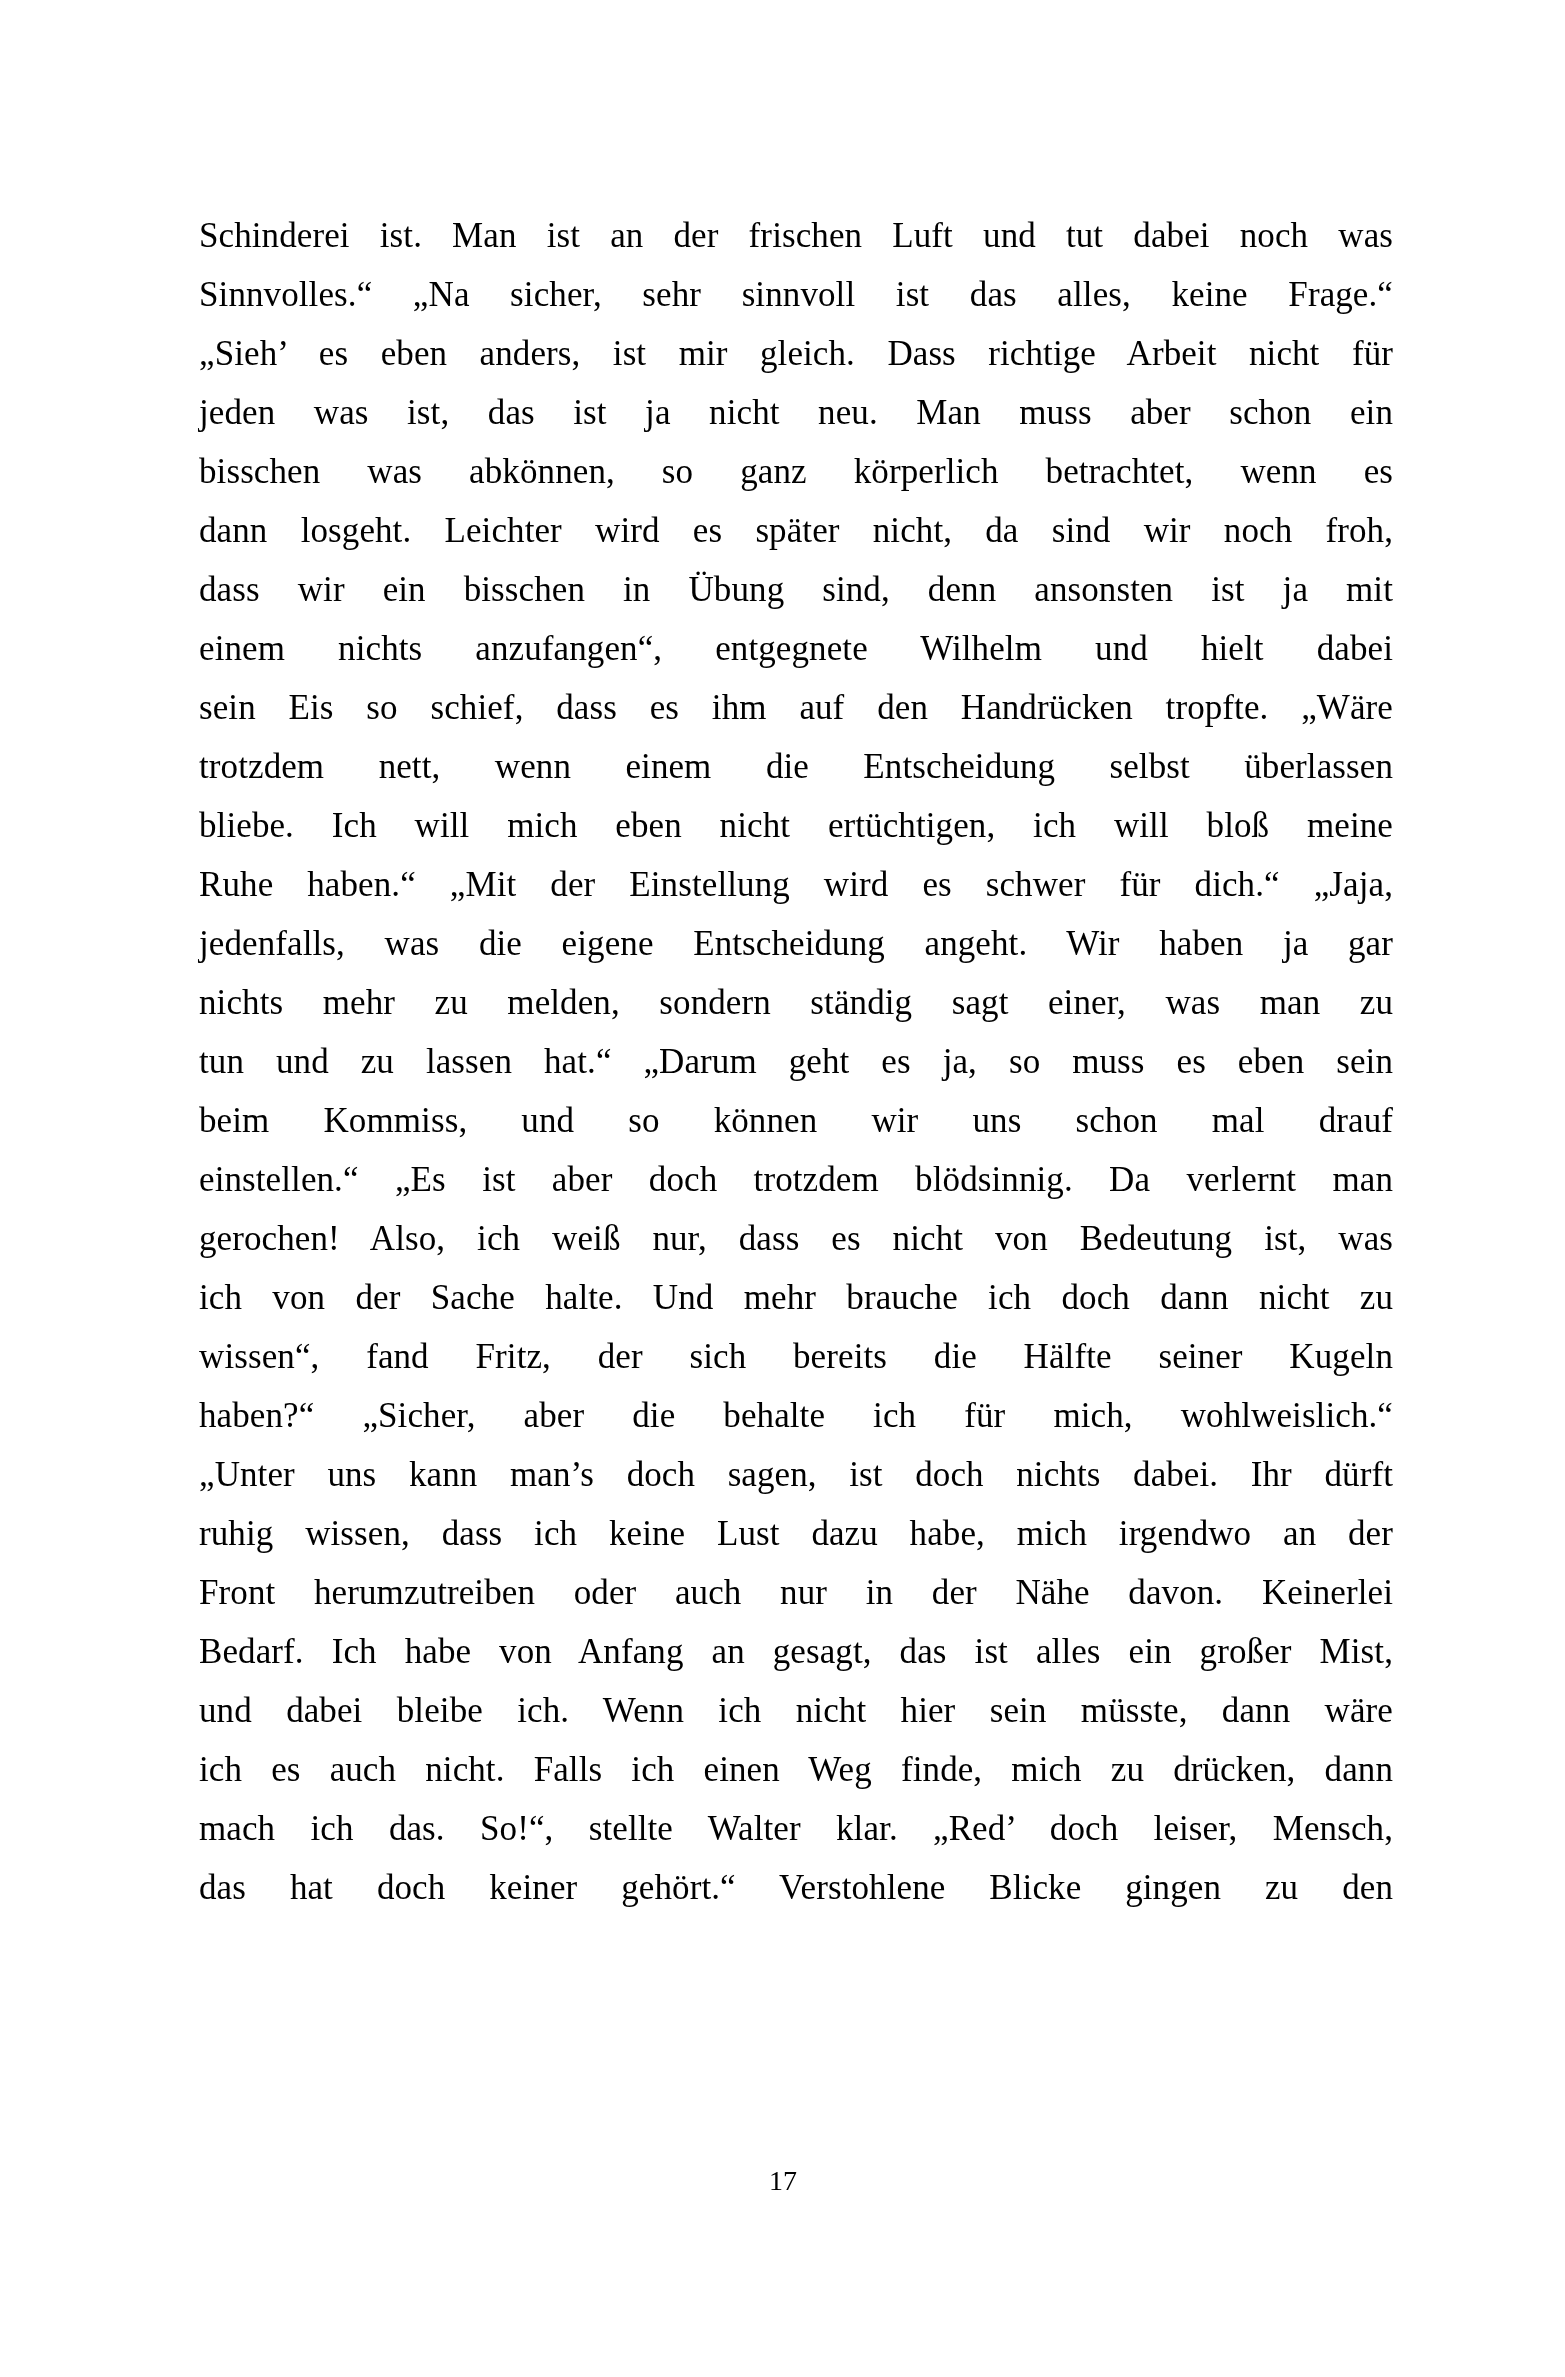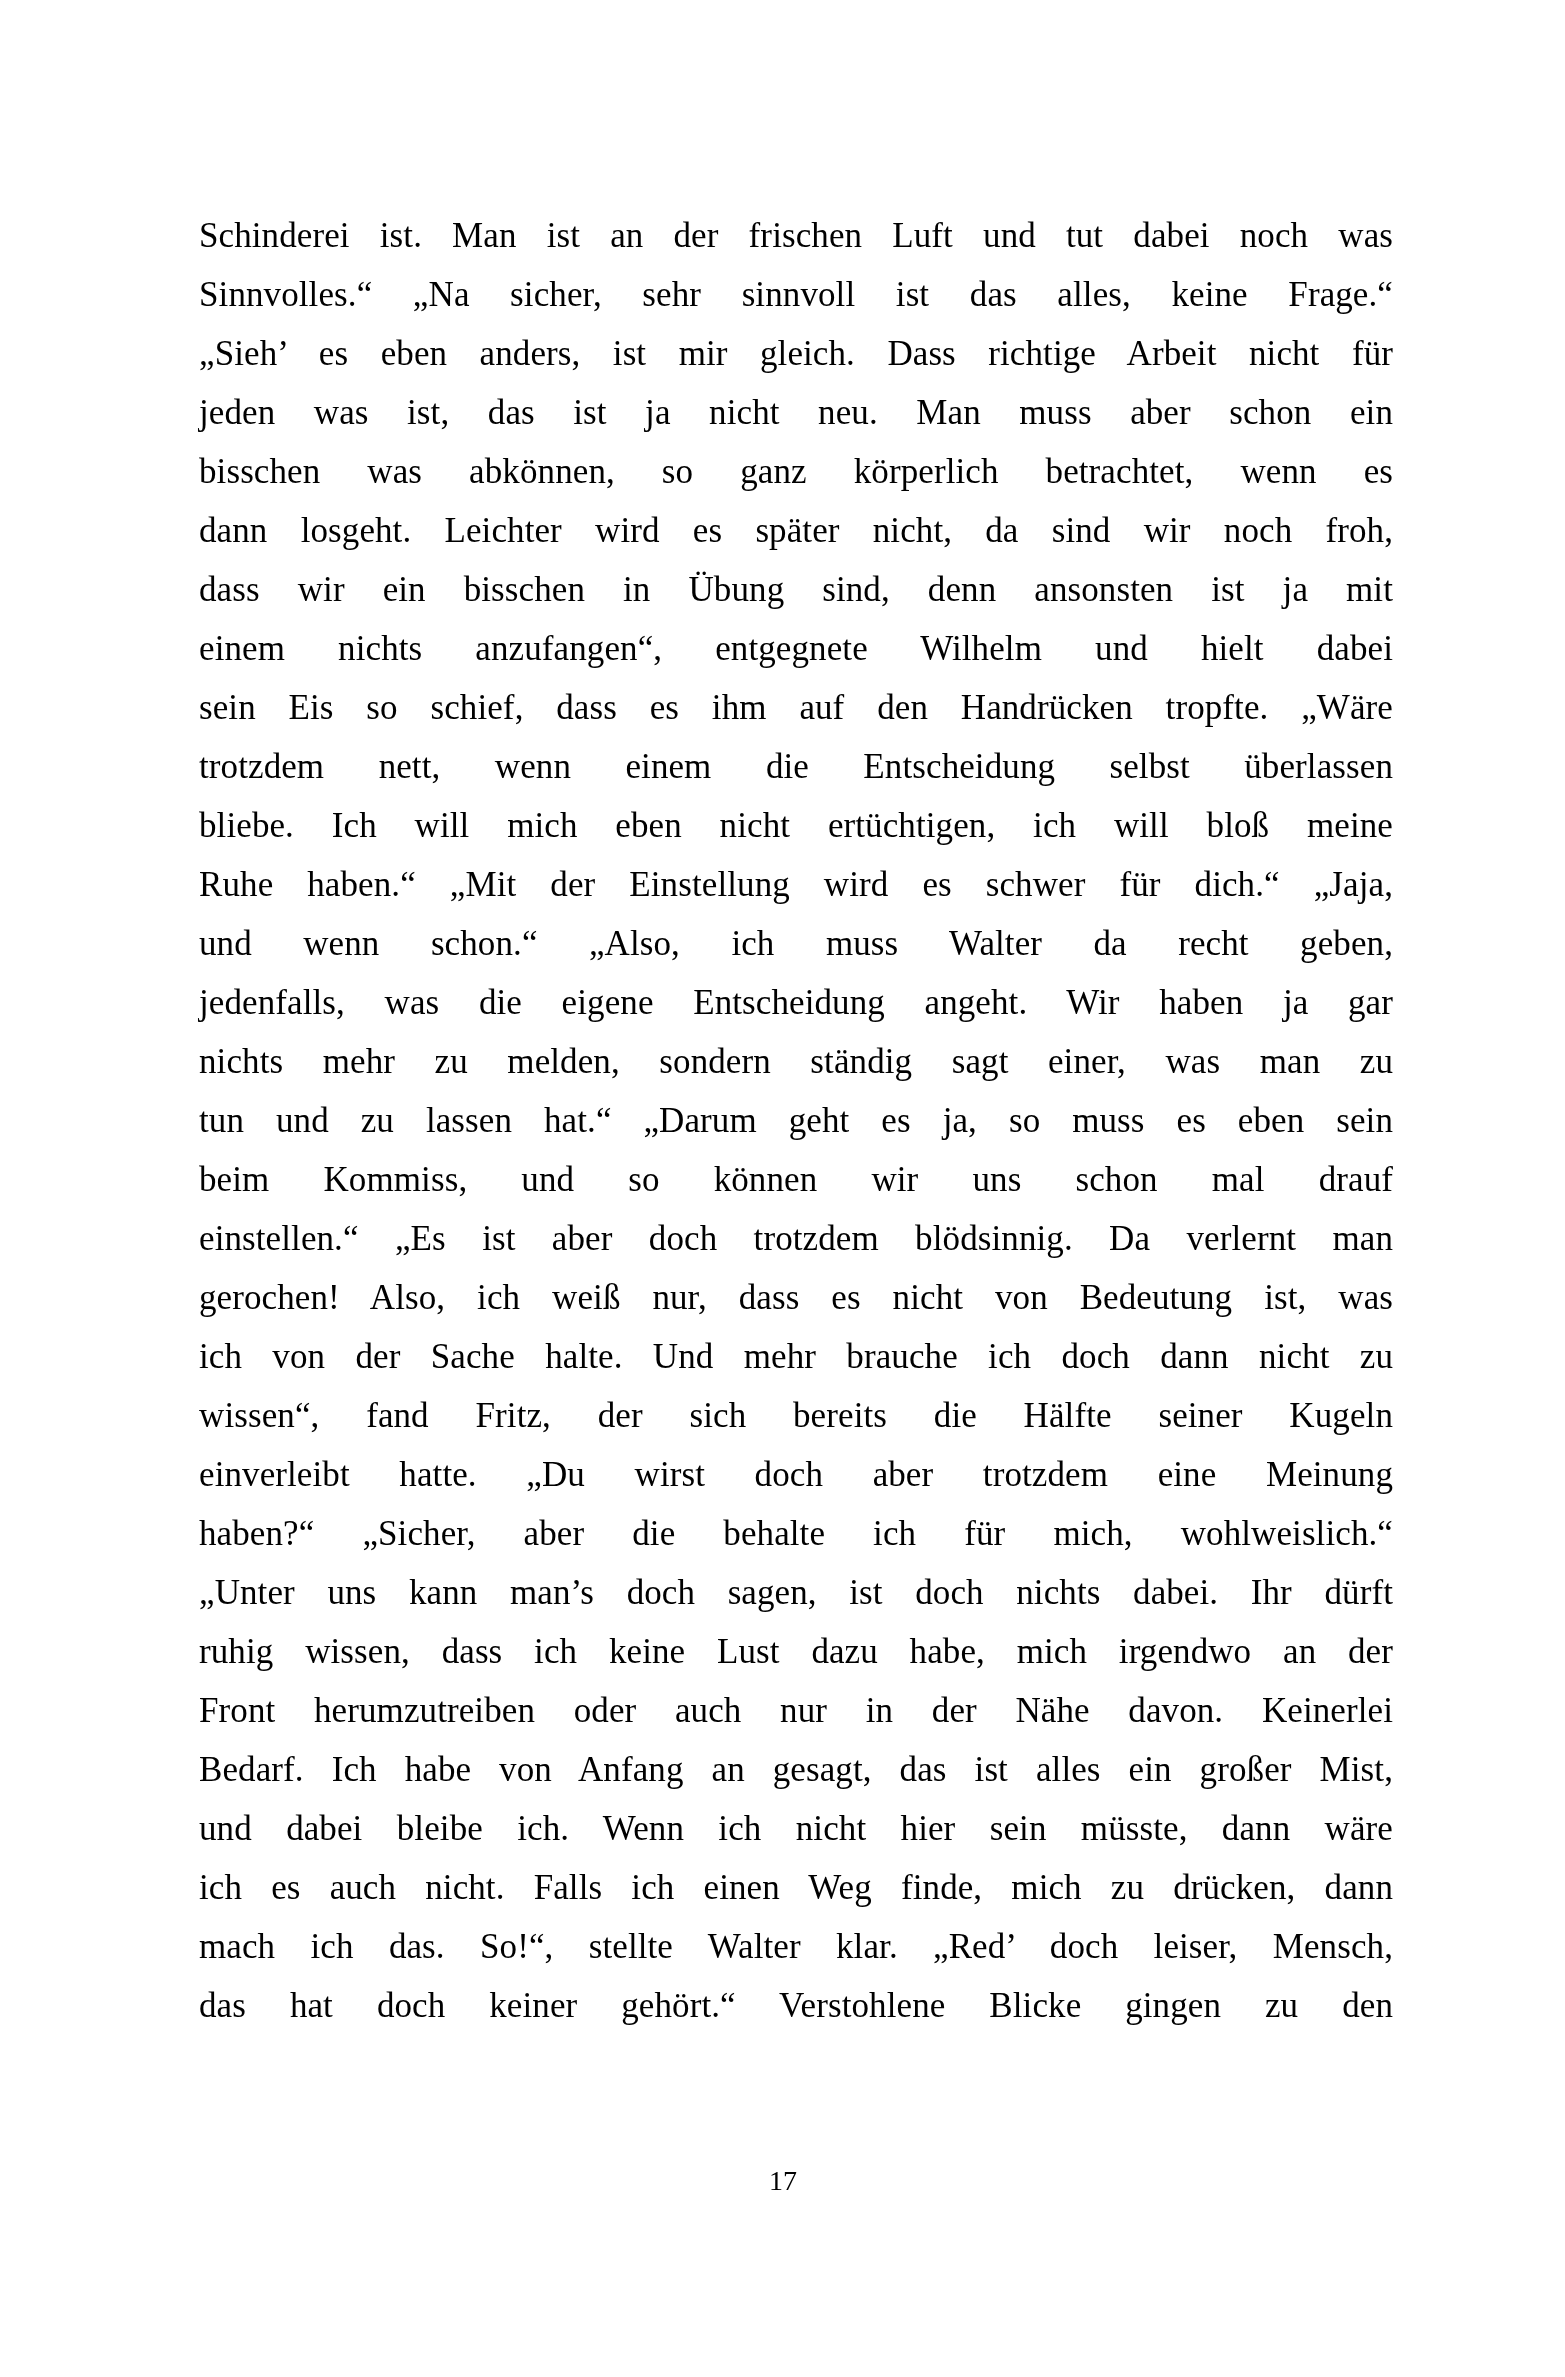--- a/index.html
+++ b/index.html
@@ -55,30 +55,28 @@
       <div class="line">„Sieh’ es eben anders, ist mir gleich. Dass richtige Arbeit nicht für</div>
       <div class="line">jeden was ist, das ist ja nicht neu. Man muss aber schon ein</div>
       <div class="line">bisschen was abkönnen, so ganz körperlich betrachtet, wenn es</div>
       <div class="line">dann losgeht. Leichter wird es später nicht, da sind wir noch froh,</div>
       <div class="line">dass wir ein bisschen in Übung sind, denn ansonsten ist ja mit</div>
       <div class="line">einem nichts anzufangen“, entgegnete Wilhelm und hielt dabei</div>
       <div class="line">sein Eis so schief, dass es ihm auf den Handrücken tropfte. „Wäre</div>
       <div class="line">trotzdem nett, wenn einem die Entscheidung selbst überlassen</div>
       <div class="line">bliebe. Ich will mich eben nicht ertüchtigen, ich will bloß meine</div>
       <div class="line">Ruhe haben.“ „Mit der Einstellung wird es schwer für dich.“ „Jaja,</div>
-      <div class="line">und wenn schon.“ „Also, ich muss Walter da recht geben,</div>
       <div class="line">jedenfalls, was die eigene Entscheidung angeht. Wir haben ja gar</div>
       <div class="line">nichts mehr zu melden, sondern ständig sagt einer, was man zu</div>
       <div class="line">tun und zu lassen hat.“ „Darum geht es ja, so muss es eben sein</div>
       <div class="line">beim Kommiss, und so können wir uns schon mal drauf</div>
       <div class="line">einstellen.“ „Es ist aber doch trotzdem blödsinnig. Da verlernt man</div>
       <div class="line">gerochen! Also, ich weiß nur, dass es nicht von Bedeutung ist, was</div>
       <div class="line">ich von der Sache halte. Und mehr brauche ich doch dann nicht zu</div>
       <div class="line">wissen“, fand Fritz, der sich bereits die Hälfte seiner Kugeln</div>
-      <div class="line">einverleibt hatte. „Du wirst doch aber trotzdem eine Meinung</div>
       <div class="line">haben?“ „Sicher, aber die behalte ich für mich, wohlweislich.“</div>
       <div class="line">„Unter uns kann man’s doch sagen, ist doch nichts dabei. Ihr dürft</div>
       <div class="line">ruhig wissen, dass ich keine Lust dazu habe, mich irgendwo an der</div>
       <div class="line">Front herumzutreiben oder auch nur in der Nähe davon. Keinerlei</div>
       <div class="line">Bedarf. Ich habe von Anfang an gesagt, das ist alles ein großer Mist,</div>
       <div class="line">und dabei bleibe ich. Wenn ich nicht hier sein müsste, dann wäre</div>
       <div class="line">ich es auch nicht. Falls ich einen Weg finde, mich zu drücken, dann</div>
       <div class="line">mach ich das. So!“, stellte Walter klar. „Red’ doch leiser, Mensch,</div>
       <div class="line">das hat doch keiner gehört.“ Verstohlene Blicke gingen zu den</div>
     </div>

